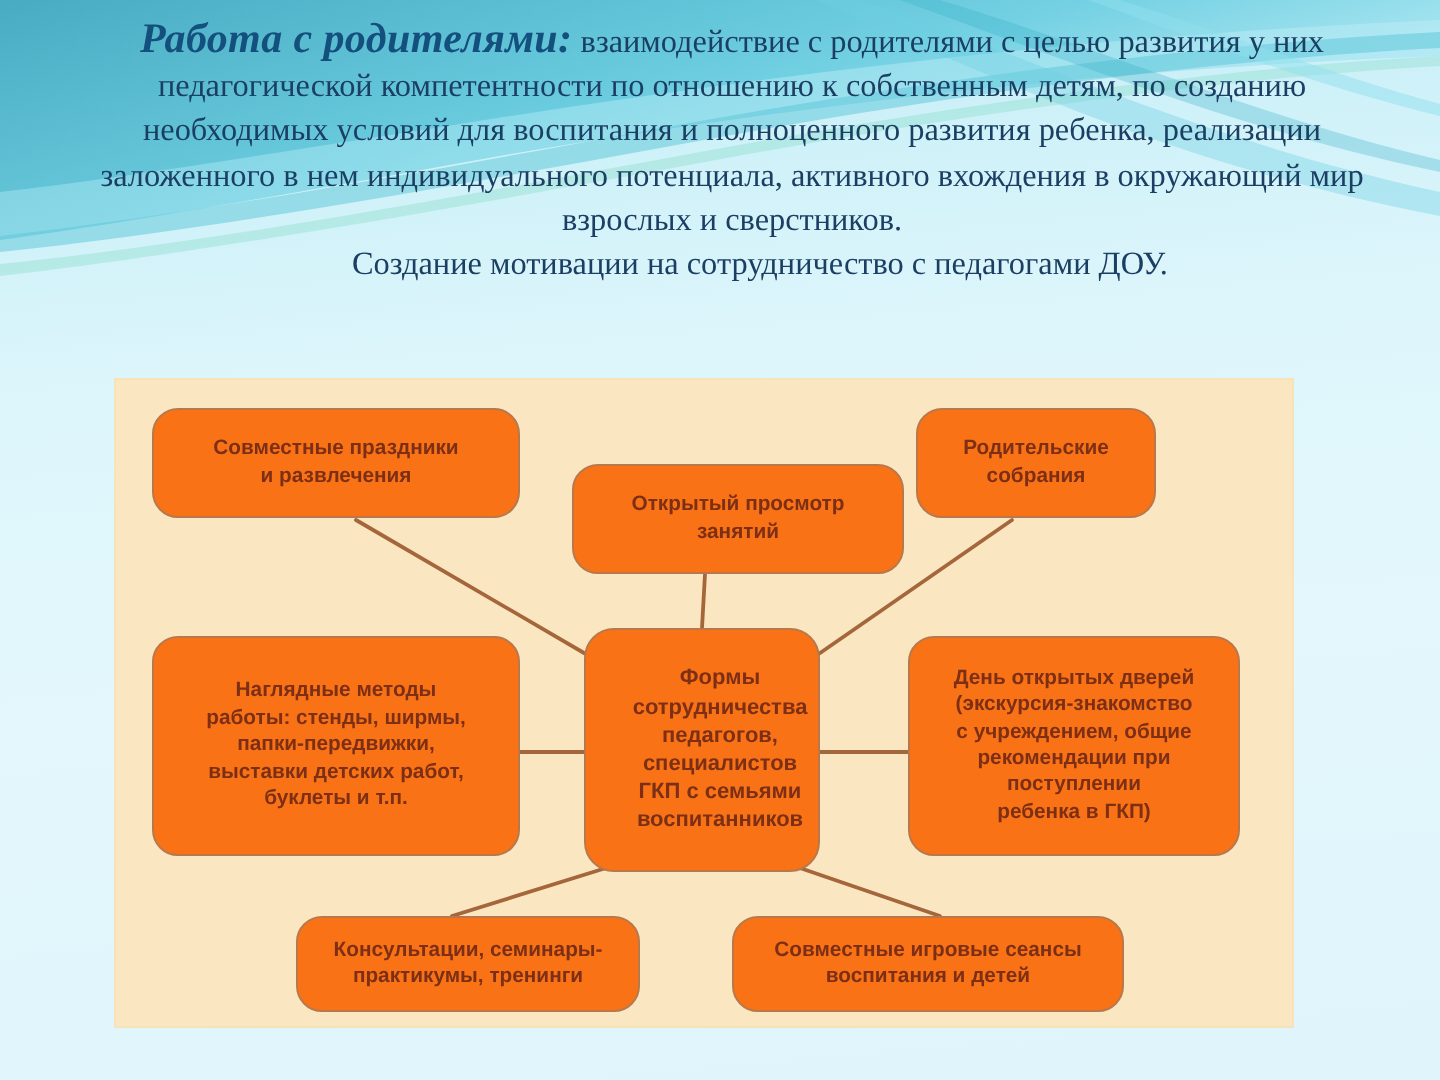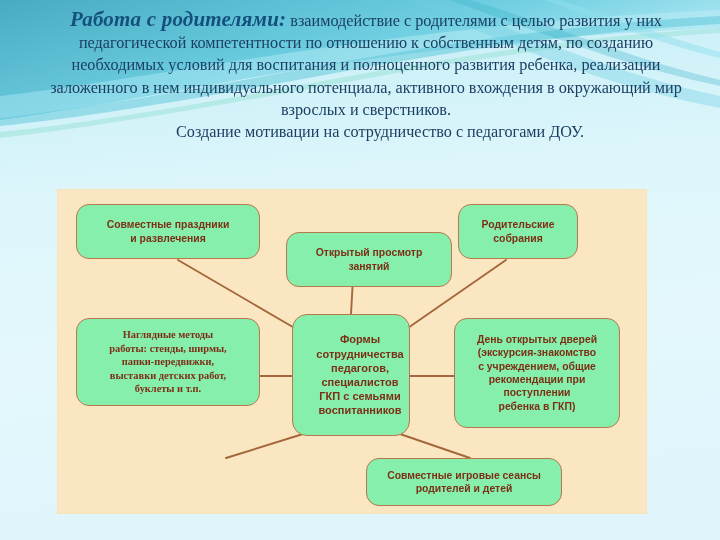--- a/index.html
+++ b/index.html
@@ -58,21 +58,21 @@
     box-shadow: 0 0 0 1px #f7e2ba;
   }
   #edges {
     position: absolute;
     left: 0; top: 0;
     width: 588px; height: 323px;
   }
   .node {
     position: absolute;
     box-sizing: border-box;
-    background: #86efac;
+    background: #f97316;
     border: 1.6px solid #b9784b;
     border-radius: 13px;
     color: #7d2f16;
     font-family: "Liberation Sans", sans-serif;
     font-weight: bold;
     font-size: 10.4px;
     line-height: 13.4px;
     text-align: center;
     display: flex;
     align-items: center;
@@ -84,21 +84,21 @@
   .node.center {
     font-size: 11px;
     line-height: 14.2px;
     border-radius: 15px;
     padding-left: 24px;
   }
   
   #n-holidays   { left: 18px;  top: 14px;  width: 184px; height: 55px; }
   #n-openview   { left: 228px; top: 14px;  width: 166px; height: 55px; margin-top: 28px; }
   #n-meetings   { left: 400px; top: 14px;  width: 120px; height: 55px; }
-  #n-visual     { left: 18px;  top: 128px; width: 184px; height: 88px; font-family: Liberation Serif, serif; }
+  #n-visual     { left: 18px;  top: 128px; width: 184px; height: 110px; }
   #n-center     { left: 234px; top: 124px; width: 118px; height: 122px; }
   #n-opendoor   { left: 396px; top: 128px; width: 166px; height: 110px; }
   #n-consult    { left: 90px;  top: 268px; width: 172px; height: 48px; }
   #n-games      { left: 308px; top: 268px; width: 196px; height: 48px; }
 </style>
 </head>
 <body>
 
 <div id="slide">
 
@@ -170,17 +170,19 @@
 педагогов,
 специалистов
 ГКП с семьями
 воспитанников</div>
     <div class="node" id="n-opendoor">День открытых дверей
 (экскурсия-знакомство
 с учреждением, общие
 рекомендации при
 поступлении
 ребенка в ГКП)</div>
+    <div class="node" id="n-consult">Консультации, семинары-
+практикумы, тренинги</div>
     <div class="node" id="n-games">Совместные игровые сеансы
-родителей и детей</div>
+воспитания и детей</div>
 
   </div>
 </div>
 
 </body></html>

